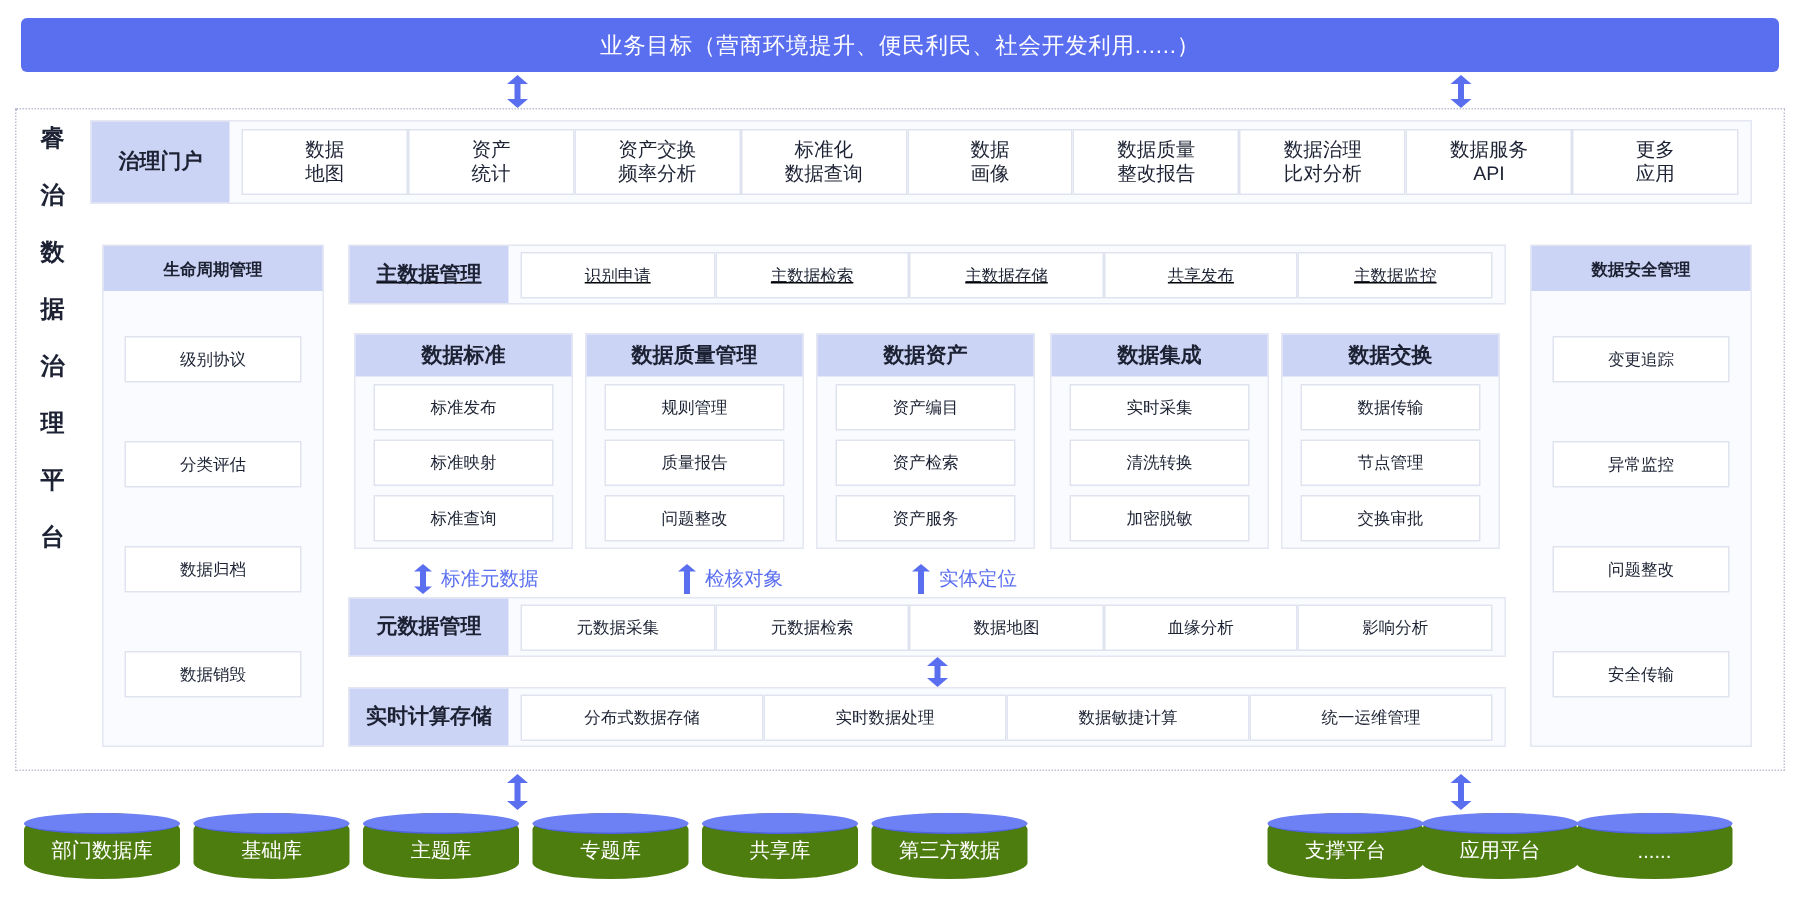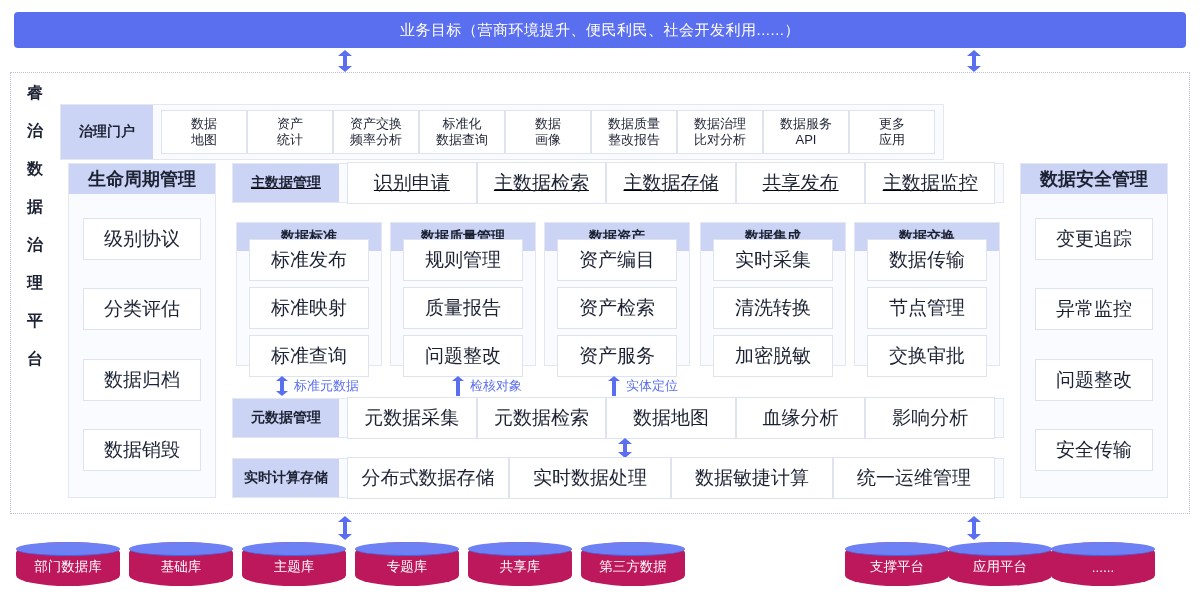--- a/index.html
+++ b/index.html
@@ -69,29 +69,29 @@
     flex: 0 0 auto;
   }
   .band-items {
     flex: 1 1 auto; display: flex; align-items: center;
     justify-content: space-around; padding: 0 8px; gap: 0;
   }
   .chip {
     background: #ffffff;
     border: 1px solid #dfe3f0;
     color: #1c2233;
-    font-size: 19px;
+    font-size: 11px;
     text-align: center;
     padding: 7px 6px;
     flex: 1 1 0;
     white-space: nowrap;
   }
 
   
-  #portal-band { left: 60px; top: 104px; width: 884px; height: 56px; }
+  #portal-band { left: 60px; top: 80px; width: 1108px; height: 56px; }
   #portal-band .band-head { width: 92px; }
   #portal-band .chip { font-size: 13px; line-height: 1.25; padding: 5px 4px; white-space: normal; }
 
   
   #master-band { left: 232px; top: 163px; width: 772px; height: 40px; text-decoration: underline; }
   #master-band .band-head { width: 106px; }
 
   
   #meta-band { left: 232px; top: 398px; width: 772px; height: 40px; }
   #meta-band .band-head { width: 106px; }
@@ -101,21 +101,21 @@
   #realtime-band .band-head { width: 106px; }
 
   
   .side-panel {
     position: absolute;
     background: #fafbfe;
     border: 1px solid #e4e7f2;
   }
   .side-panel .panel-head {
     background: #ccd4f5; color: #1c2233;
-    font-size: 18px; font-weight: bold;
+    font-size: 11px; font-weight: bold;
     height: 30px;
     display: flex; align-items: center; justify-content: center;
   }
   .side-panel .panel-body {
     display: flex; flex-direction: column;
     justify-content: space-around;
     padding: 10px 14px 12px 14px;
     height: calc(100% - 30px);
   }
   .side-panel .chip { flex: 0 0 auto; }
@@ -152,21 +152,21 @@
     position: absolute; left: 0; width: 0; height: 0;
     border-left: 6px solid transparent; border-right: 6px solid transparent;
   }
   .conn .mini-arrow .head-up { top: 0; border-bottom: 5px solid #5a6ef0; }
   .conn .mini-arrow .head-dn { bottom: 0; border-top: 5px solid #5a6ef0; }
   .conn.up-only .mini-arrow .shaft { bottom: 0; }
 
   
   .cyl {
     position: absolute; top: 542px; height: 44px; width: 104px;
-    background: #be185d;
+    background: #4d7c0f;
     border-radius: 52px / 11px;
     color: #ffffff; font-size: 13.5px;
     display: flex; align-items: center; justify-content: center;
     padding-top: 6px;
   }
   .cyl::before {
     content: ""; position: absolute; left: 0; top: 0;
     width: 100%; height: 13px;
     background: #6d80f4;
     border-radius: 52px / 7px;

